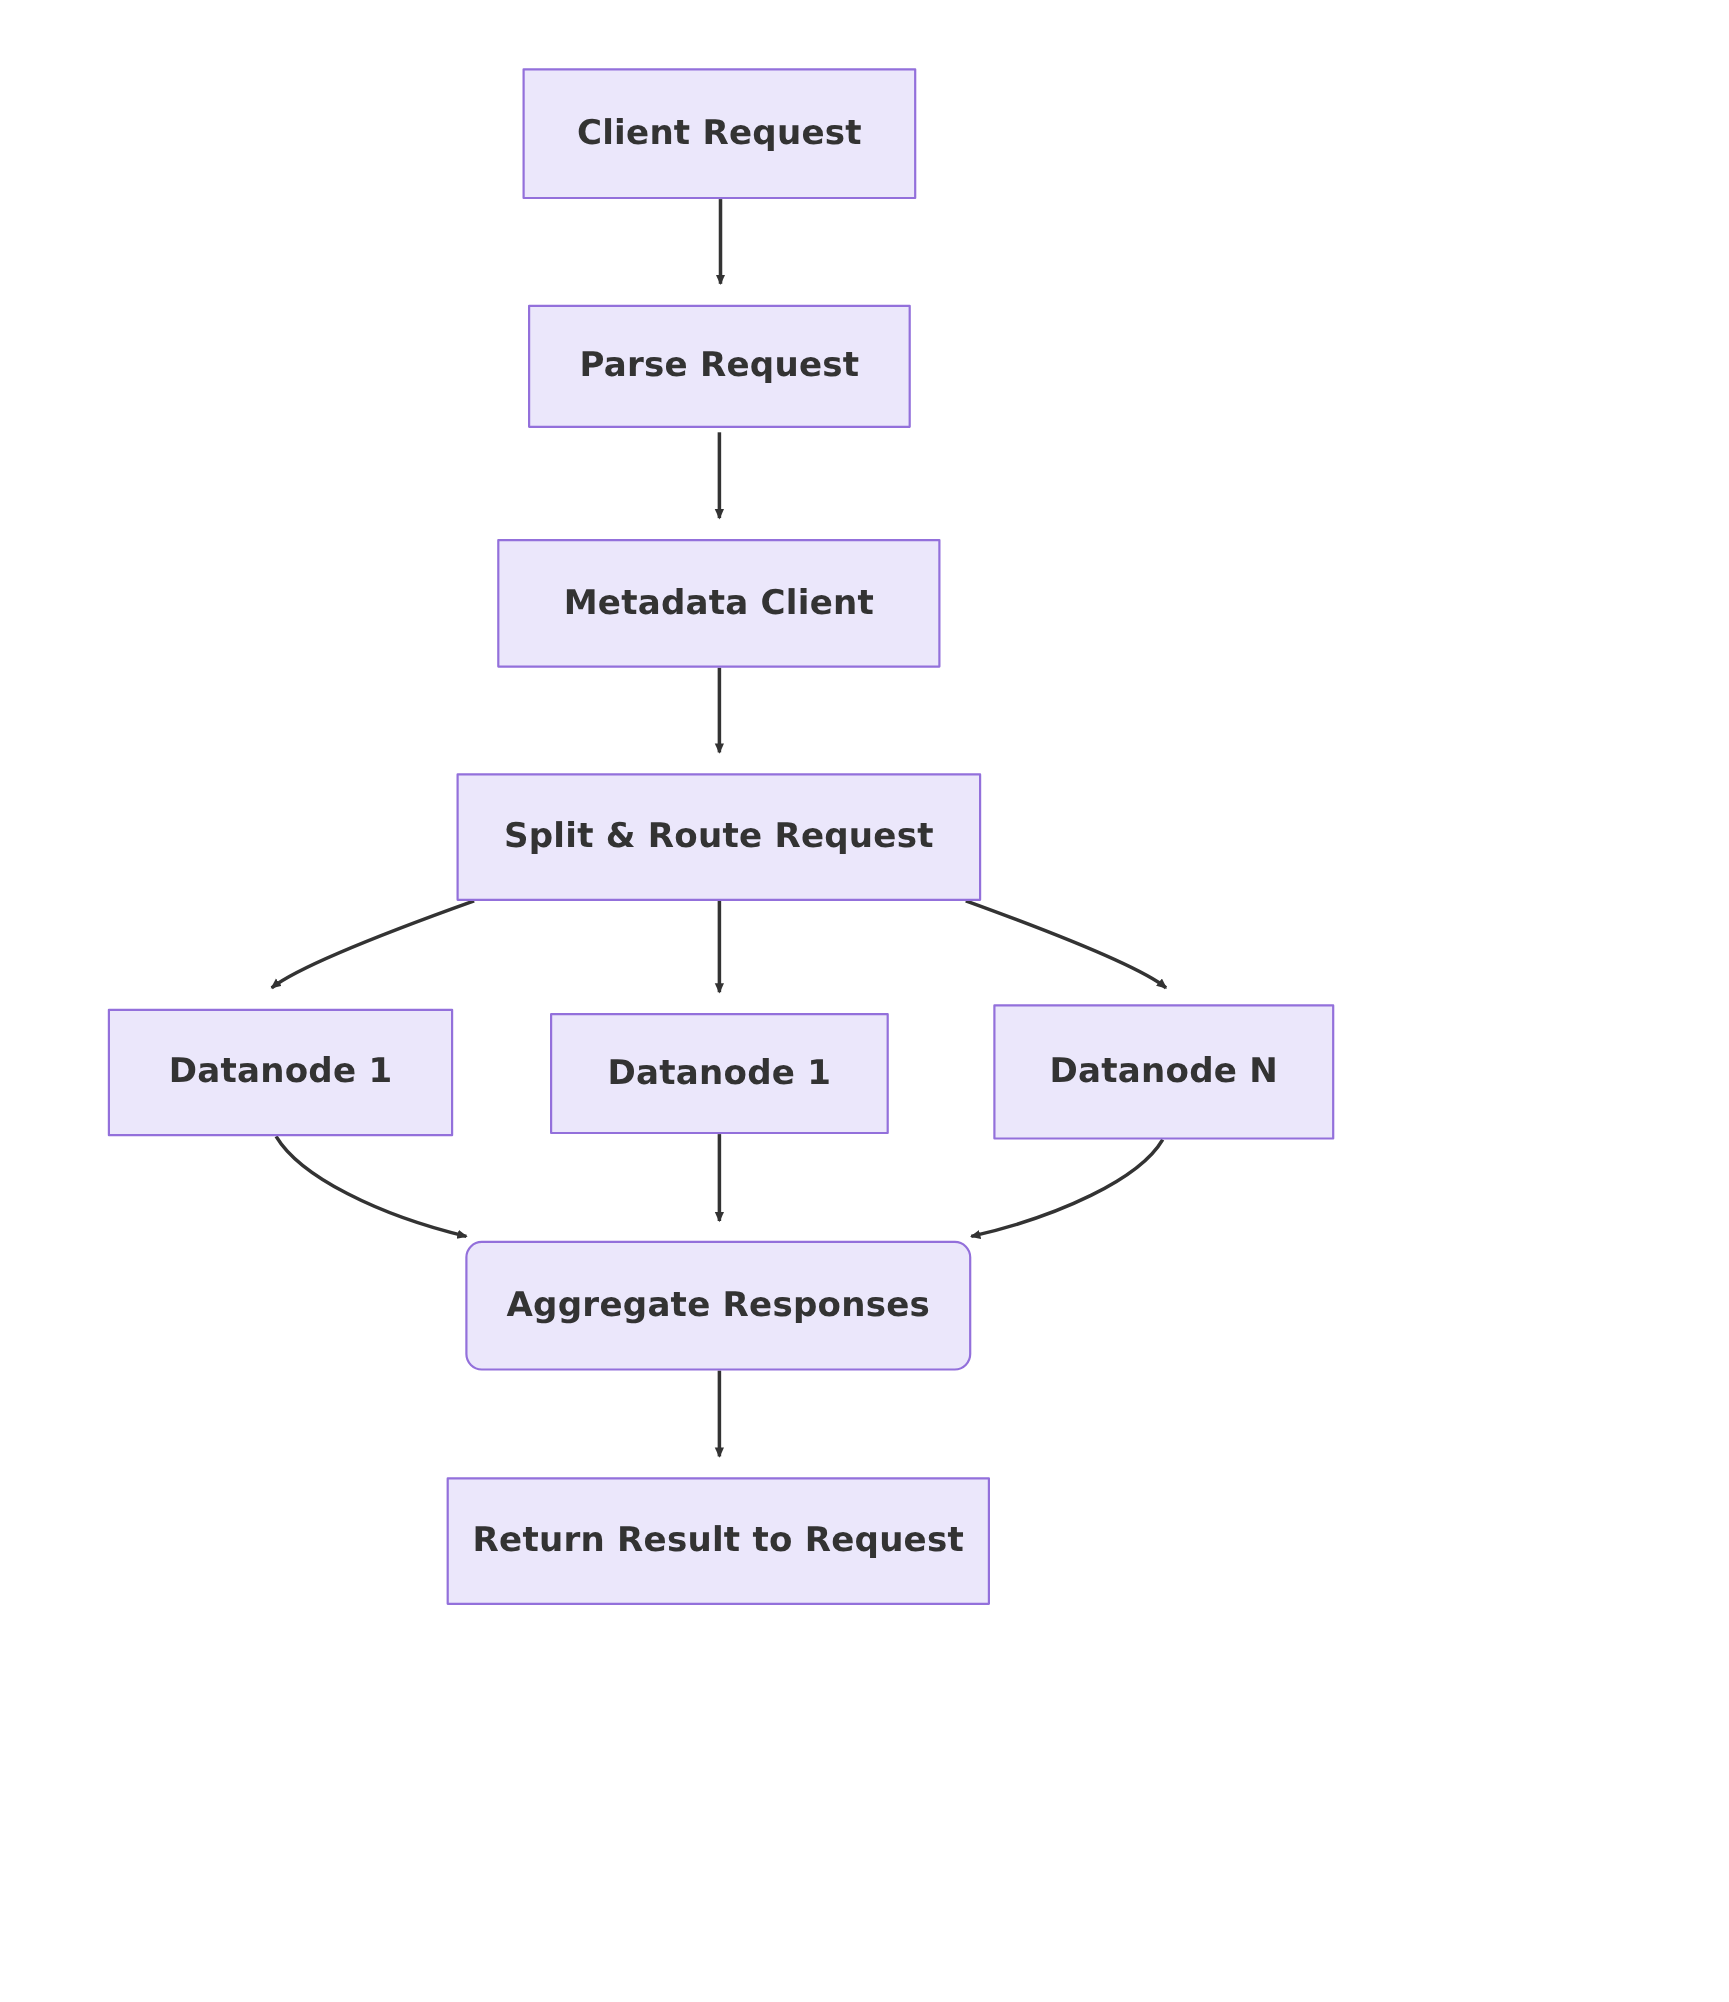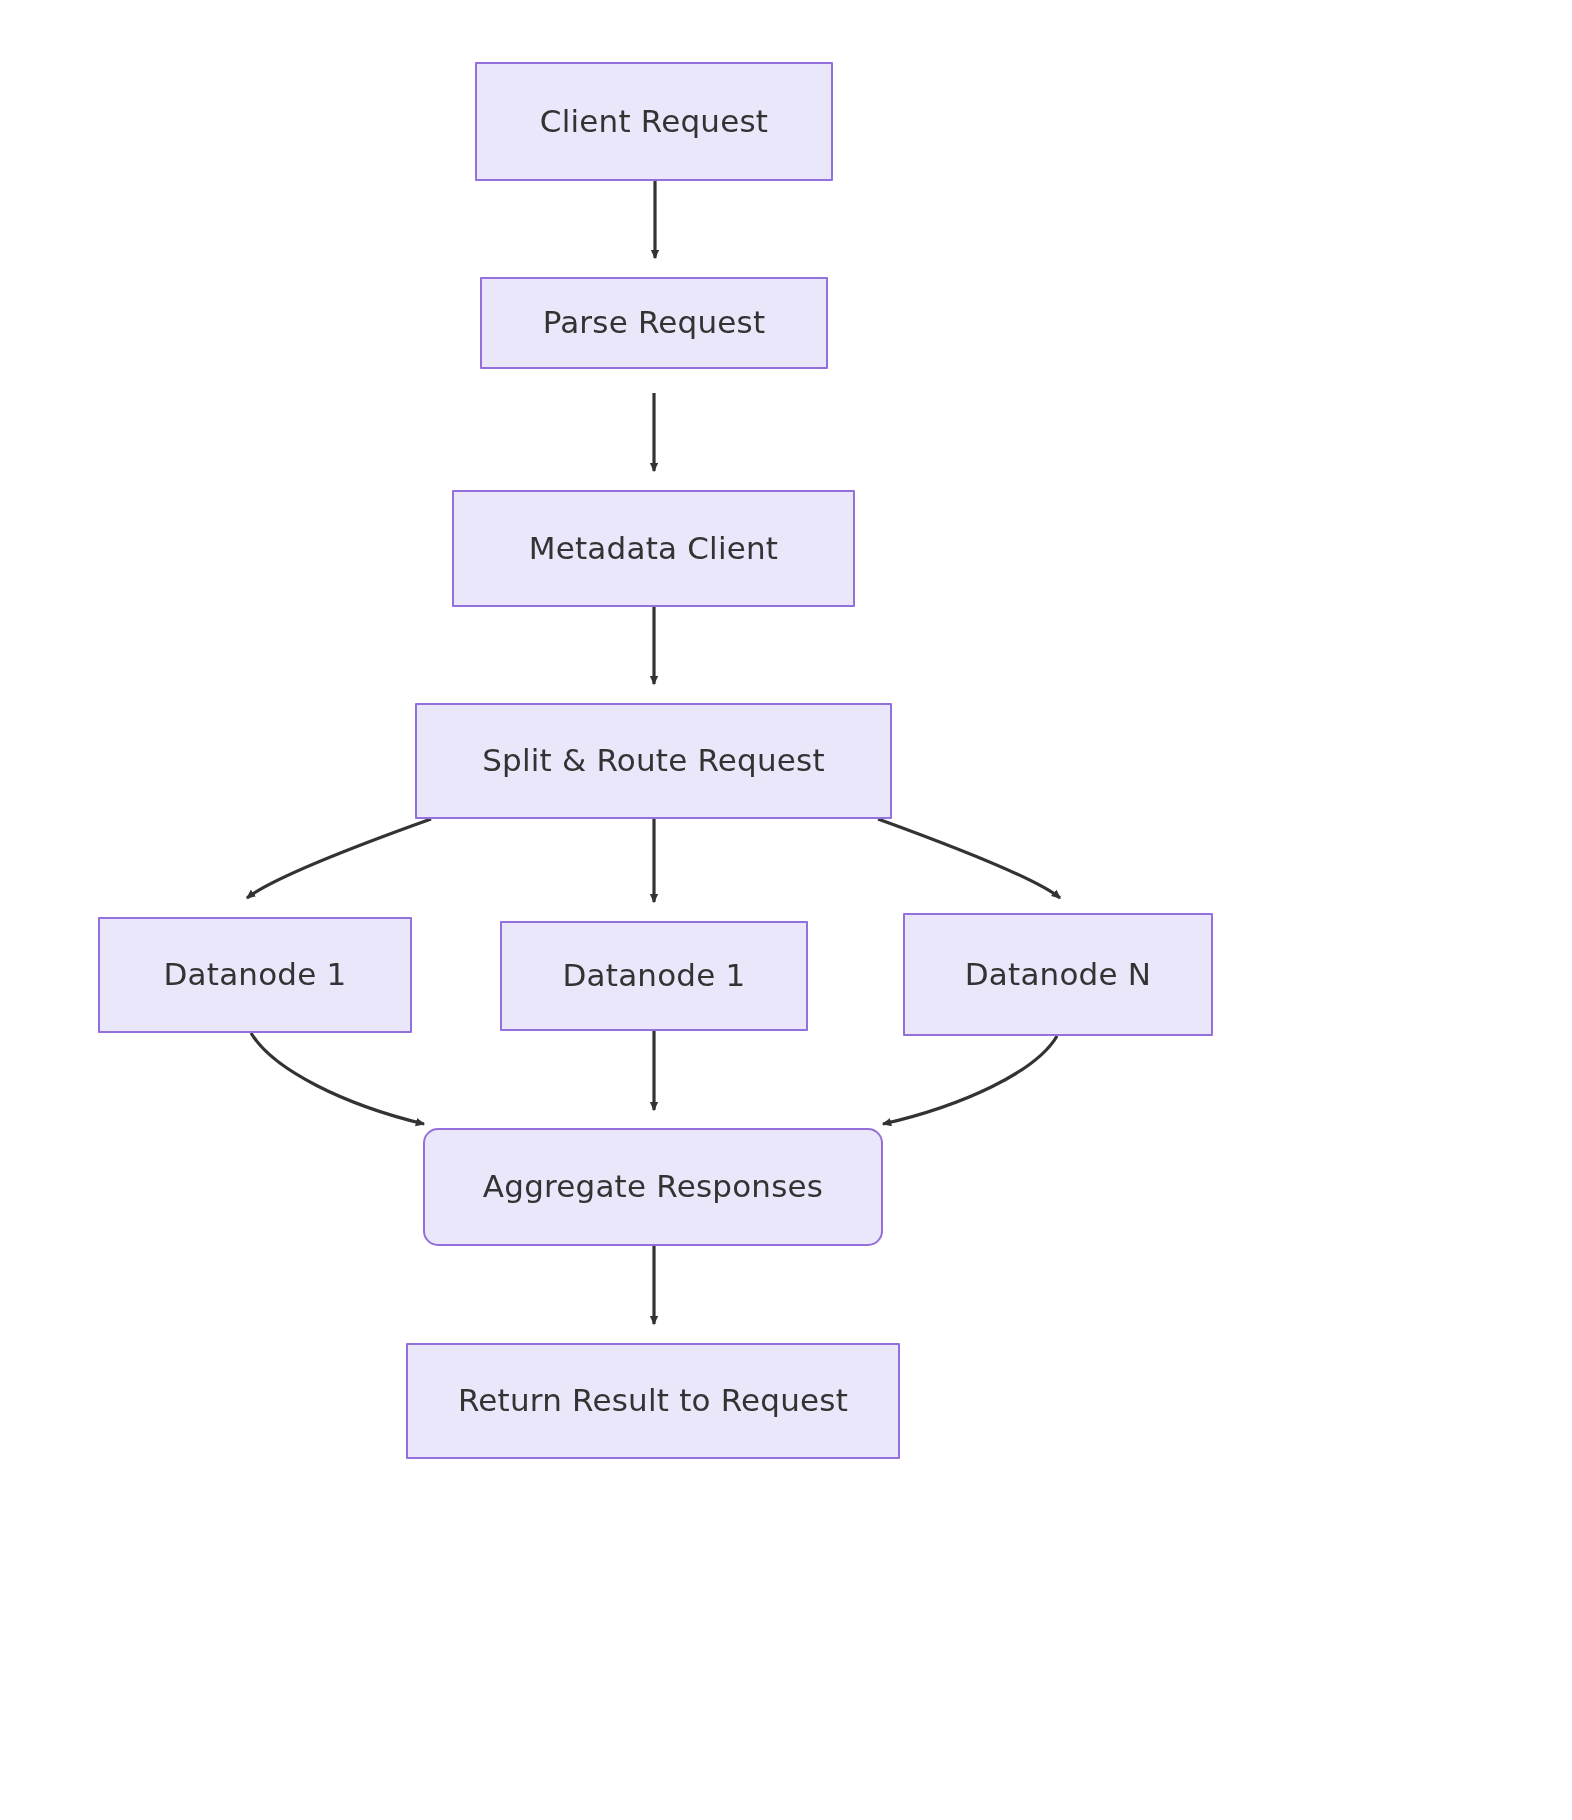--- a/index.html
+++ b/index.html
@@ -32,30 +32,30 @@
     border: 2px solid #9370db;
     border-radius: 1px;
     display: flex;
     align-items: center;
     justify-content: center;
     z-index: 2;
   }
   .node-label {
     font-family: "DejaVu Sans", sans-serif;
     font-size: 31px;
-    font-weight: 400;
+    font-weight: 700;
     color: #333333;
     line-height: 1.2;
     text-align: center;
     white-space: nowrap;
     letter-spacing: 0.2px;
   }
   
   #node-client-request   { left: 475px;  top: 62px;   width: 358px; height: 119px; }
-  #node-parse-request    { left: 480px;  top: 277px;  width: 348px; height: 92px; }
+  #node-parse-request    { left: 480px;  top: 277px;  width: 348px; height: 112px; }
   #node-metadata-lookup  { left: 452px;  top: 490px;  width: 403px; height: 117px; }
   #node-split-route      { left: 415px;  top: 703px;  width: 477px; height: 116px; }
   #node-datanode-1       { left: 98px;   top: 917px;  width: 314px; height: 116px; }
   #node-datanode-2       { left: 500px;  top: 921px;  width: 308px; height: 110px; }
   #node-datanode-n       { left: 903px;  top: 913px;  width: 310px; height: 123px; }
   #node-aggregate        { left: 423px;  top: 1128px; width: 460px; height: 118px; border-radius: 15px; }
   #node-return-result    { left: 406px;  top: 1343px; width: 494px; height: 116px; }
 </style>
 </head>
 <body>

